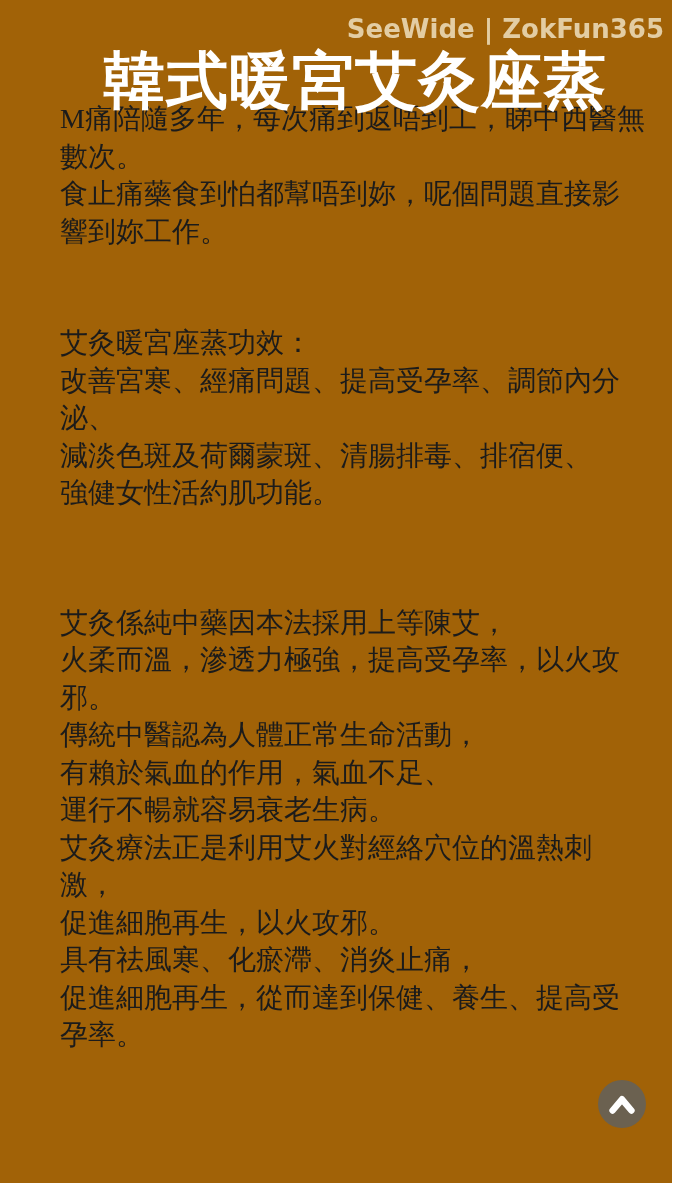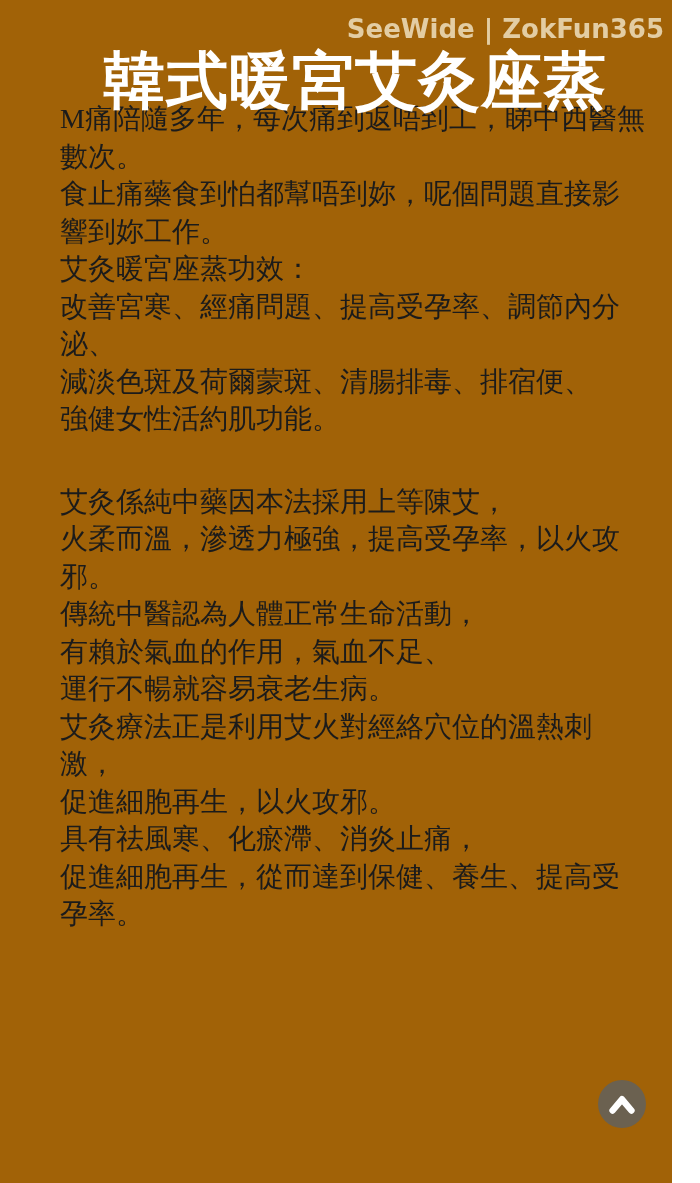--- a/index.html
+++ b/index.html
@@ -45,22 +45,22 @@
   .content {
     position: absolute;
     top: 100px;
     left: 60px;
     width: 586px;
     font-size: 28px;
     line-height: 37.5px;
     z-index: 1;
   }
   .section { margin: 0; }
-  .section.gap-large { }
-  .section.gap-medium { margin-top: 45px; }
+  .section.gap-large { margin-top: 74px; }
+  .section.gap-medium { margin-top: 92px; }
   .text-line {
     display: block;
     word-break: break-all;
     overflow-wrap: anywhere;
   }
   .back-to-top {
     position: absolute;
     left: 598px;
     top: 1080px;
     width: 48px;

